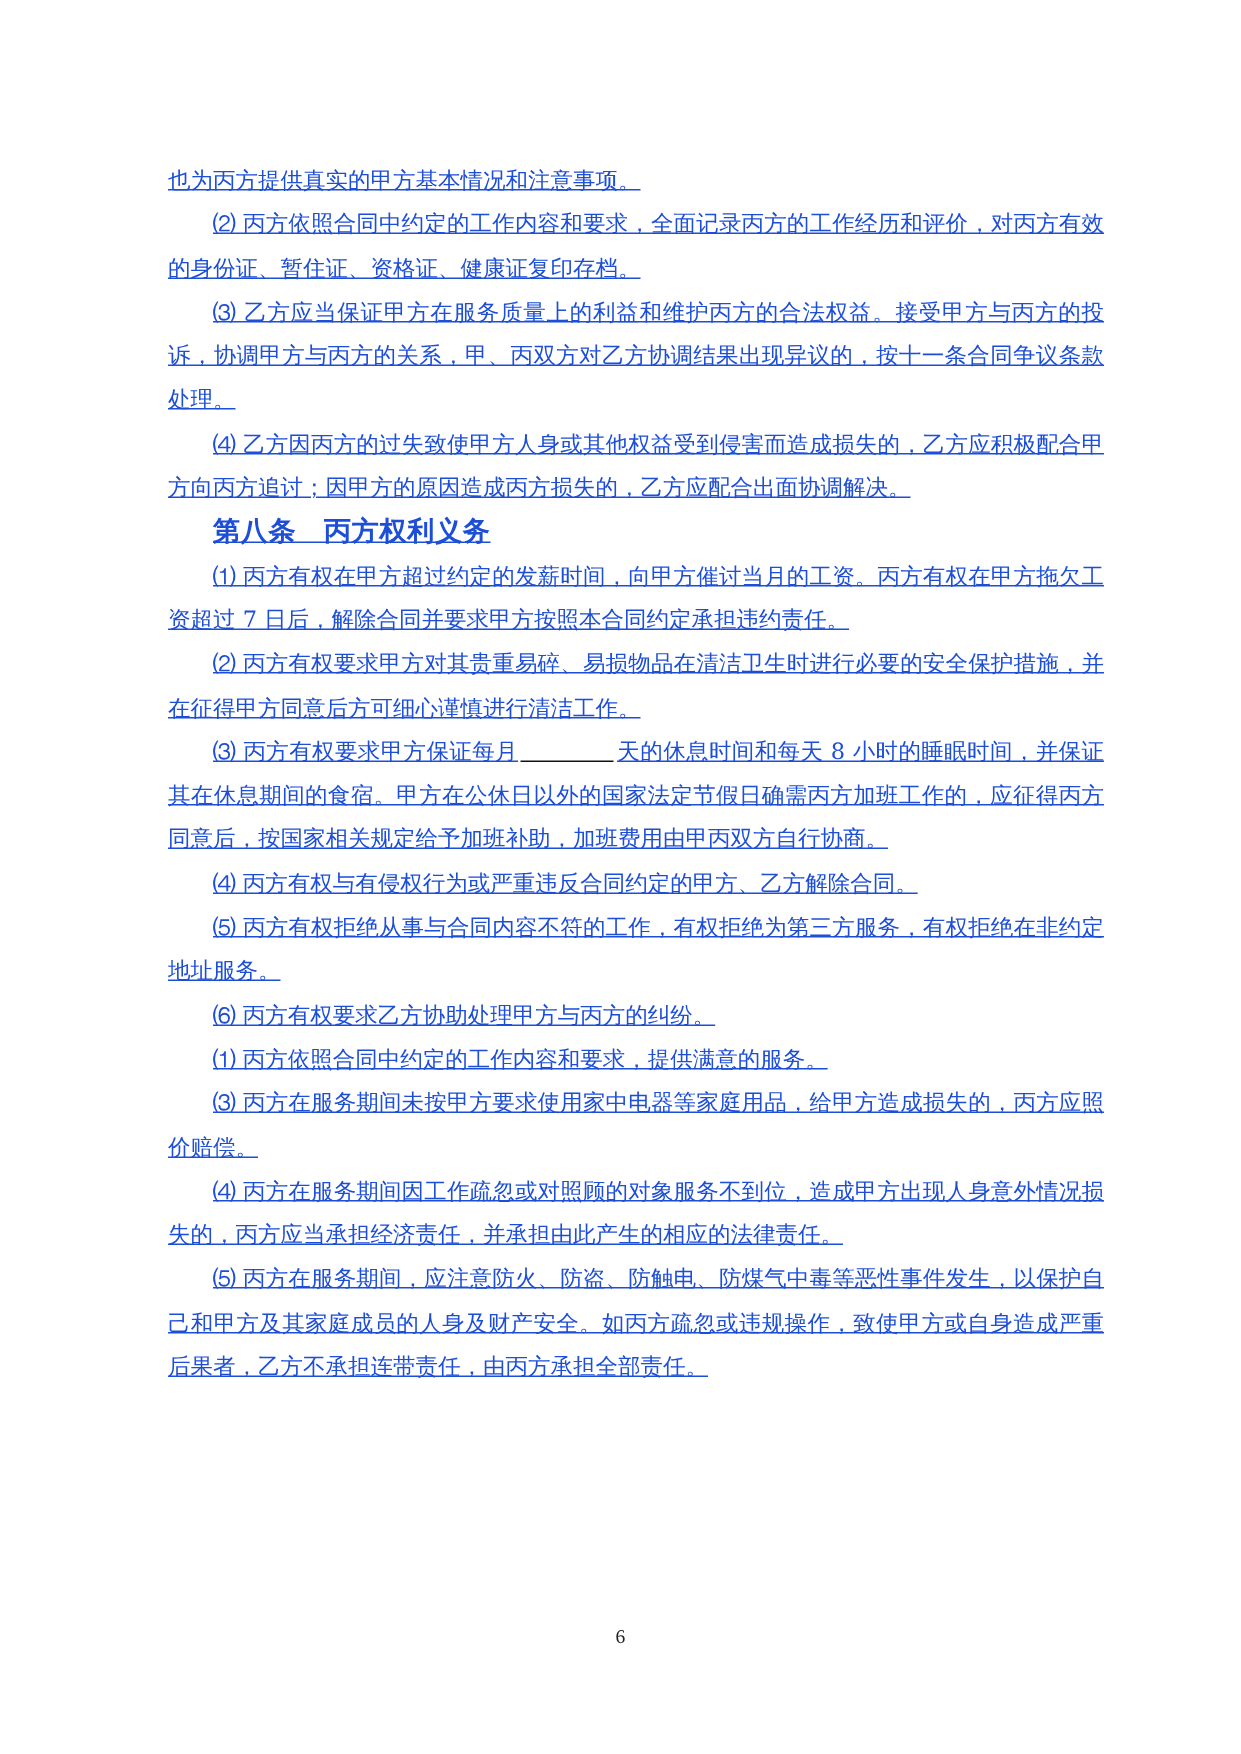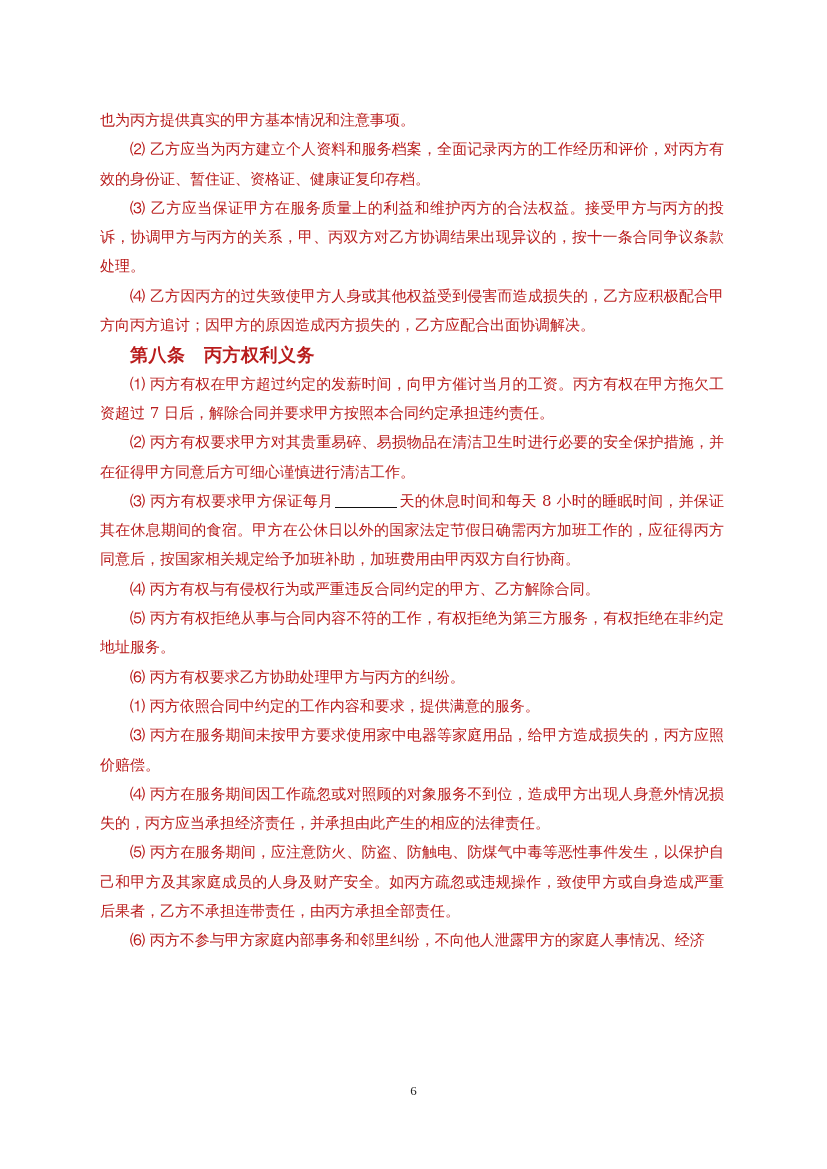--- a/index.html
+++ b/index.html
@@ -1,50 +1,49 @@
 <!DOCTYPE html>
 <html><head>
 <meta charset="utf-8">
 <style>
   html, body { margin: 0; padding: 0; background: #ffffff; }
   body { width: 827px; height: 1169px; position: relative; overflow: hidden; }
   .page {
     position: absolute; left: 0; top: 0; width: 827px; height: 1169px; background: #fff;
   }
   .content {
-    position: absolute; left: 100px; top: 106px; width: 624px;
+    position: absolute; left: 112px; top: 106px; width: 624px;
     font-family: "DejaVu Serif", "Liberation Serif", serif;
-    font-size: 15px; line-height: 29.3px; color: #b91c1c;
-    text-align: justify; text-justify: inter-character;
+    font-size: 15px; line-height: 29.3px; color: #1d4ed8;
+    text-align: justify; text-justify: inter-character; text-decoration: underline;
   }
   .content p { margin: 0; }
   .indent { text-indent: 30px; }
   .heading { text-indent: 30px; font-family: "DejaVu Sans", "Liberation Sans", sans-serif; font-weight: bold; font-size: 18px; letter-spacing: 0.5px; }
   .blank { display: inline-block; width: 62px; border-bottom: 1px solid #111; height: 15px; vertical-align: -2px; margin: 0 2px; }
   .page-number {
     position: absolute; left: 0; width: 827px; top: 1083px; text-align: center;
     font-family: "Liberation Serif", "DejaVu Serif", serif; font-size: 13px; color: #222;
   }
 </style>
 </head>
 <body>
 
 <div class="page">
   <div class="content">
     <p>也为丙方提供真实的甲方基本情况和注意事项。</p>
-    <p class="indent">⑵ 乙方应当为丙方建立个人资料和服务档案，全面记录丙方的工作经历和评价，对丙方有效的身份证、暂住证、资格证、健康证复印存档。</p>
+    <p class="indent">⑵ 丙方依照合同中约定的工作内容和要求，全面记录丙方的工作经历和评价，对丙方有效的身份证、暂住证、资格证、健康证复印存档。</p>
     <p class="indent">⑶ 乙方应当保证甲方在服务质量上的利益和维护丙方的合法权益。接受甲方与丙方的投诉，协调甲方与丙方的关系，甲、丙双方对乙方协调结果出现异议的，按十一条合同争议条款处理。</p>
     <p class="indent">⑷ 乙方因丙方的过失致使甲方人身或其他权益受到侵害而造成损失的，乙方应积极配合甲方向丙方追讨；因甲方的原因造成丙方损失的，乙方应配合出面协调解决。</p>
     <p class="heading">第八条　丙方权利义务</p>
     <p class="indent">⑴ 丙方有权在甲方超过约定的发薪时间，向甲方催讨当月的工资。丙方有权在甲方拖欠工资超过 7 日后，解除合同并要求甲方按照本合同约定承担违约责任。</p>
     <p class="indent">⑵ 丙方有权要求甲方对其贵重易碎、易损物品在清洁卫生时进行必要的安全保护措施，并在征得甲方同意后方可细心谨慎进行清洁工作。</p>
     <p class="indent"><span>⑶ 丙方有权要求甲方保证每月</span><span class="blank"></span><span>天的休息时间和每天 8 小时的睡眠时间，并保证其在休息期间的食宿。甲方在公休日以外的国家法定节假日确需丙方加班工作的，应征得丙方同意后，按国家相关规定给予加班补助，加班费用由甲丙双方自行协商。</span></p>
     <p class="indent">⑷ 丙方有权与有侵权行为或严重违反合同约定的甲方、乙方解除合同。</p>
     <p class="indent">⑸ 丙方有权拒绝从事与合同内容不符的工作，有权拒绝为第三方服务，有权拒绝在非约定地址服务。</p>
     <p class="indent">⑹ 丙方有权要求乙方协助处理甲方与丙方的纠纷。</p>
     <p class="indent">⑴ 丙方依照合同中约定的工作内容和要求，提供满意的服务。</p>
     <p class="indent">⑶ 丙方在服务期间未按甲方要求使用家中电器等家庭用品，给甲方造成损失的，丙方应照价赔偿。</p>
     <p class="indent">⑷ 丙方在服务期间因工作疏忽或对照顾的对象服务不到位，造成甲方出现人身意外情况损失的，丙方应当承担经济责任，并承担由此产生的相应的法律责任。</p>
     <p class="indent">⑸ 丙方在服务期间，应注意防火、防盗、防触电、防煤气中毒等恶性事件发生，以保护自己和甲方及其家庭成员的人身及财产安全。如丙方疏忽或违规操作，致使甲方或自身造成严重后果者，乙方不承担连带责任，由丙方承担全部责任。</p>
-    <p class="indent">⑹ 丙方不参与甲方家庭内部事务和邻里纠纷，不向他人泄露甲方的家庭人事情况、经济</p>
   </div>
   <div class="page-number">6</div>
 </div>
 
 </body></html>

